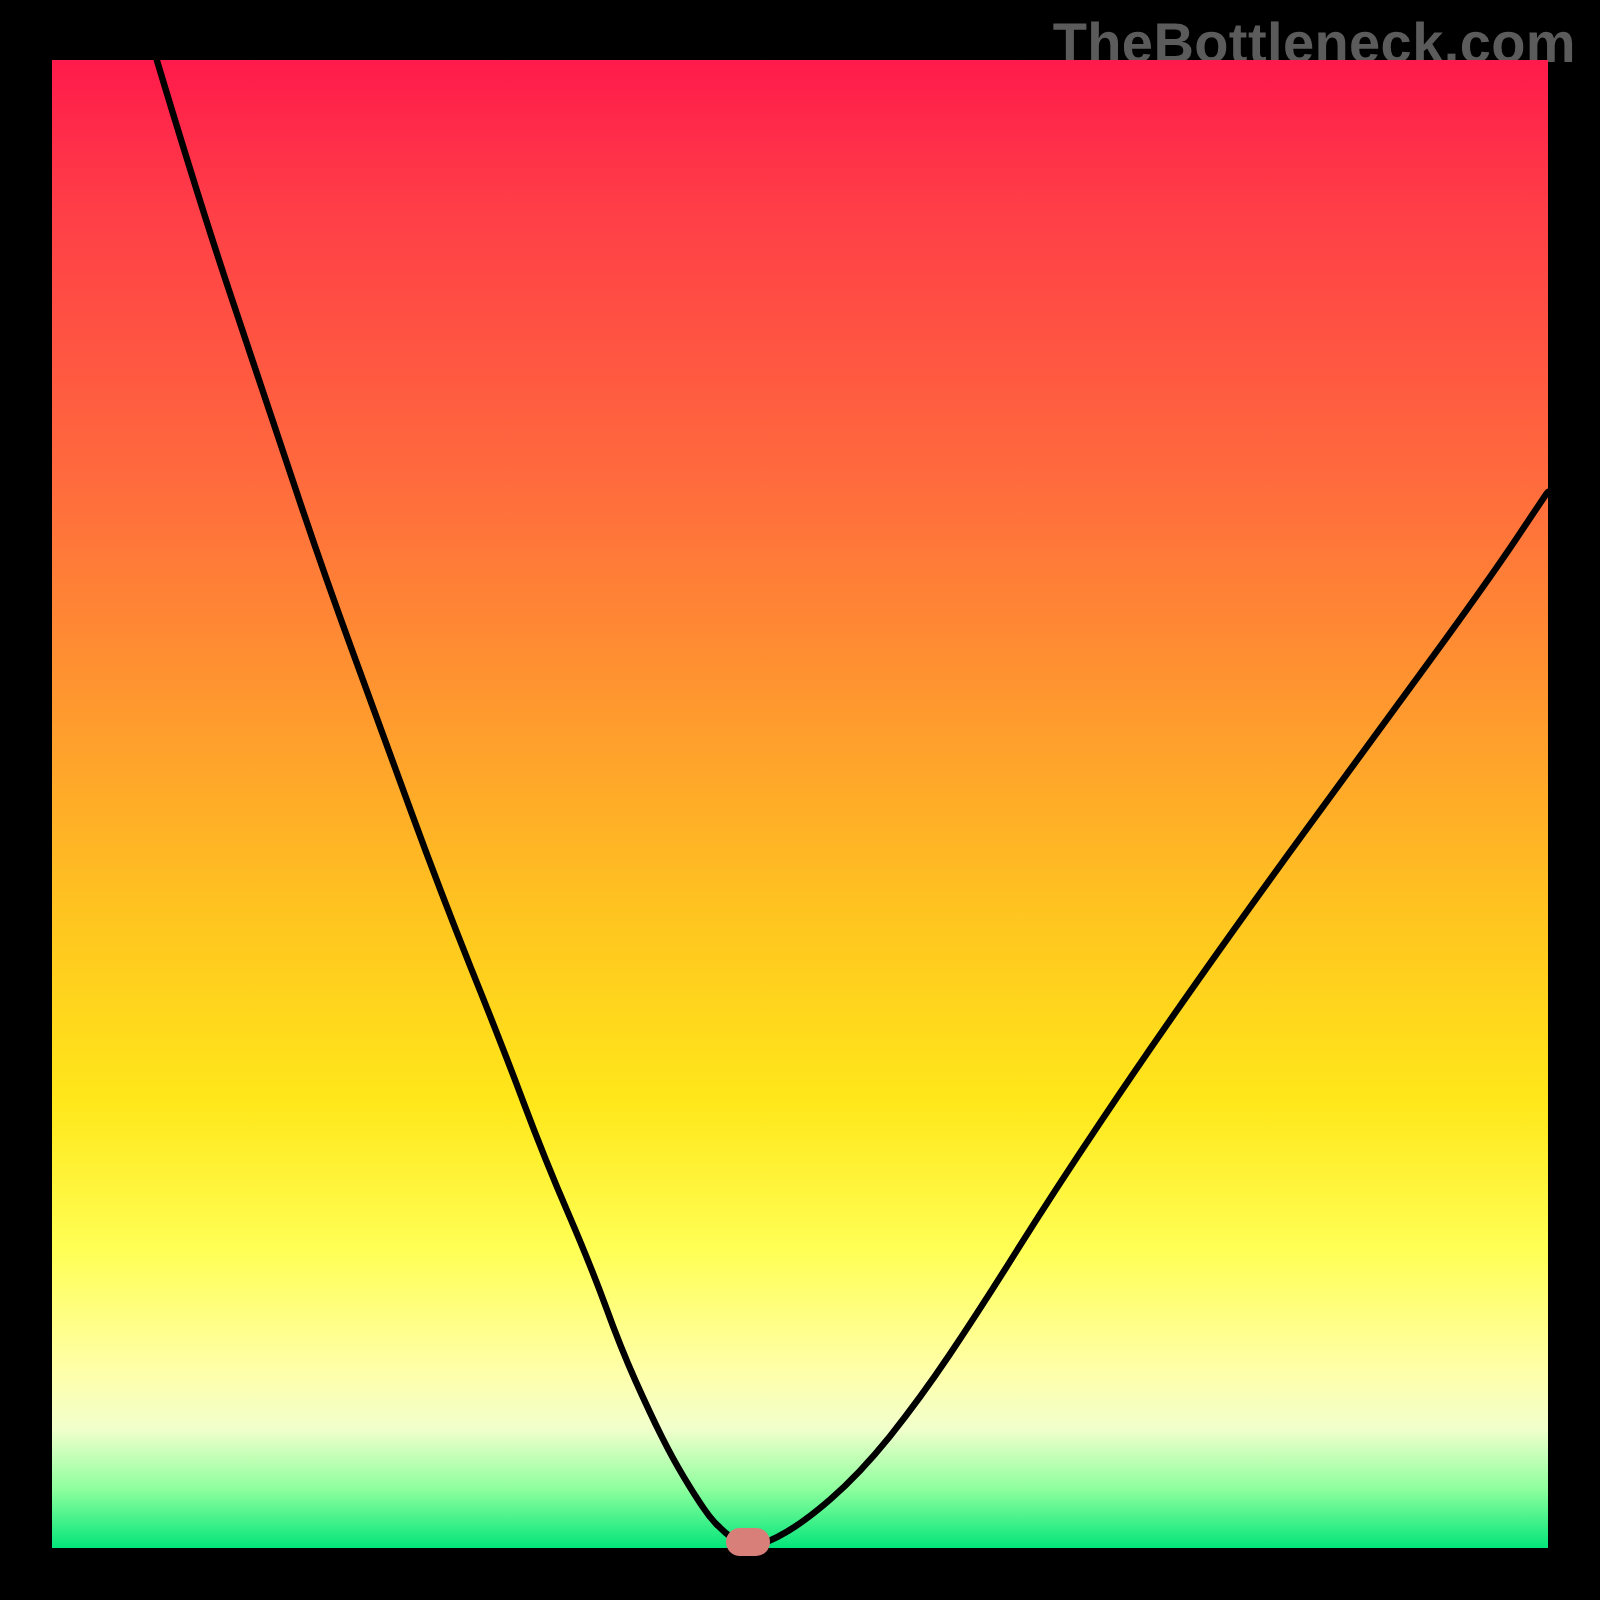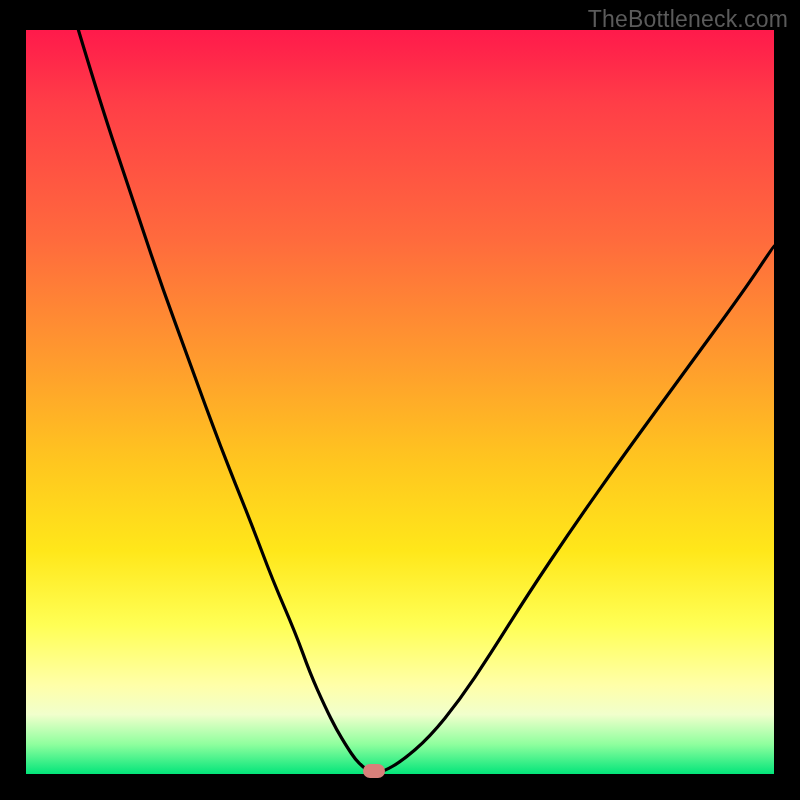--- a/index.html
+++ b/index.html
@@ -15,22 +15,22 @@
     position: relative;
     width: 800px;
     height: 800px;
     background: #000;
   }
   .watermark {
     position: absolute;
     top: 6px;
     right: 12px;
     color: #5b5b5b;
-    font-size: 23px;
-    font-weight: 400;
+    font-size: 28px;
+    font-weight: 700;
     letter-spacing: 0.2px;
     user-select: none;
   }
   .plot-area {
     position: absolute;
     left: 26px;
     top: 30px;
     width: 748px;
     height: 744px;
     

